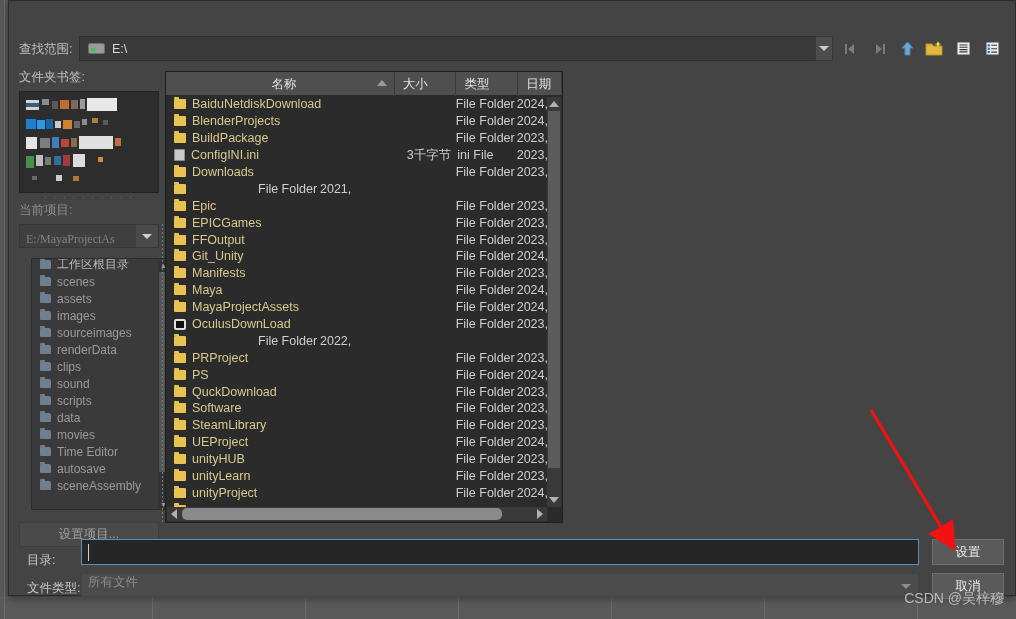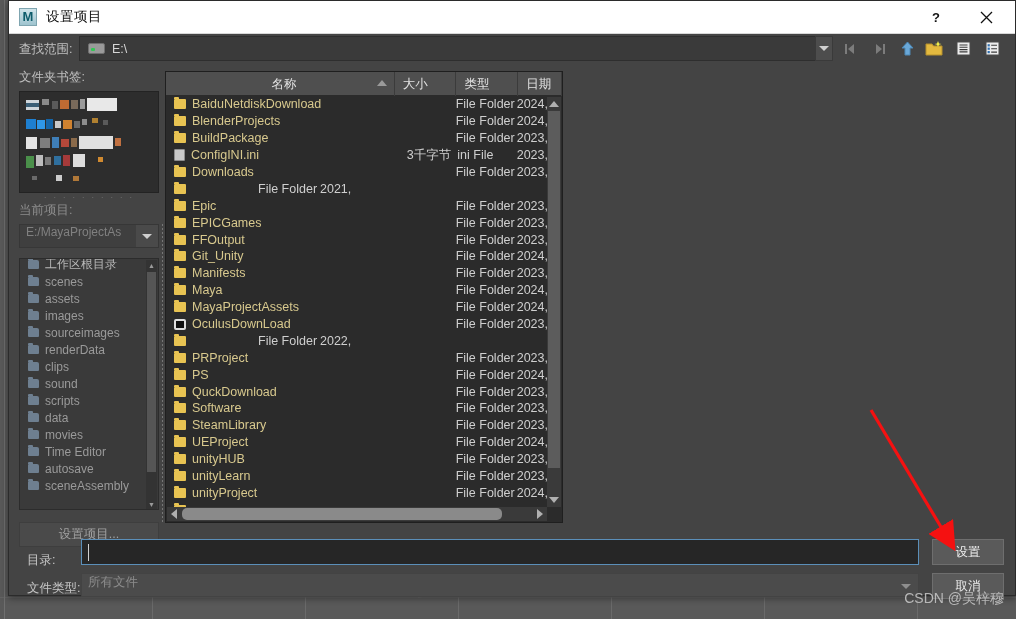--- a/index.html
+++ b/index.html
@@ -129,34 +129,34 @@
   }
   .pix { position: absolute; }
   #bm-dots {
     width: 140px; height: 9px;
     display: flex; align-items: center; justify-content: center;
     letter-spacing: 2px; color: #6d6d6d; font-size: 9px; line-height: 9px;
   }
   #project-combo {
     width: 140px; height: 24px; margin-top: 2px;
     background: #3f3f3f; border: 1px solid #373737;
-    display: flex; align-items: flex-start;
+    display: flex; align-items: flex-end; font-family: Liberation Serif, serif;
   }
   #project-combo .pc-text {
     font-size: 12px; color: #808080; margin-left: 6px;
     white-space: nowrap; overflow: hidden; flex: 1 1 auto;
   }
   #project-combo .pc-arrow {
     width: 22px; height: 22px; background: #4a4a4a;
     display: flex; align-items: center; justify-content: center; flex:0 0 auto;
   }
   #tree-box {
     width: 140px; height: 252px; margin-top: 10px;
     background: #3a3a3a; border: 1px solid #2c2c2c;
-    position: relative; overflow: hidden;
+    position: relative; overflow: hidden; margin-left: 12px;
   }
   .tree-item {
     height: 17px; display: flex; align-items: center;
     padding-left: 8px; font-size: 12px; color: #9a9a9a;
     white-space: nowrap;
   }
   .tree-item .fico {
     width: 11px; height: 9px; background: #6e7f90;
     border-radius: 1px 2px 1px 1px; margin-right: 6px; flex:0 0 auto;
     position: relative;
@@ -347,30 +347,20 @@
   <div class="grid-line" style="left:458px; top:597px; width:1px; height:22px;"></div>
   <div class="grid-line" style="left:611px; top:597px; width:1px; height:22px;"></div>
   <div class="grid-line" style="left:764px; top:597px; width:1px; height:22px;"></div>
   <div class="grid-line" style="left:917px; top:597px; width:1px; height:22px;"></div>
   <div class="grid-line" style="left:4px; top:0px; width:1px; height:619px; background:#6f6f6f;"></div>
   <div class="grid-line" style="left:418px; top:597px; width:90px; height:1px; transform:rotate(-12deg); transform-origin:left center;"></div>
 </div>
 
 <div id="dialog">
 
-  <div id="titlebar">
-    <div id="app-icon"></div>
-    <div id="title-text">设置项目</div>
-    <div class="tb-btn" id="help-btn">?</div>
-    <div class="tb-btn" id="close-btn">
-      <svg width="13" height="13" viewBox="0 0 13 13" aria-hidden="true">
-        <path d="M1 1 L12 12 M12 1 L1 12" stroke="#111" stroke-width="1.3" fill="none"></path>
-      </svg>
-    </div>
-  </div>
 
   <div id="path-row">
     <div class="fieldlabel" id="lbl-lookin">查找范围:</div>
 
     <div id="path-combo">
       <div id="drive-icon"></div>
       <div id="path-value">E:\</div>
     </div>
     <div id="path-dropdown">
       <span class="caret-down"></span>

